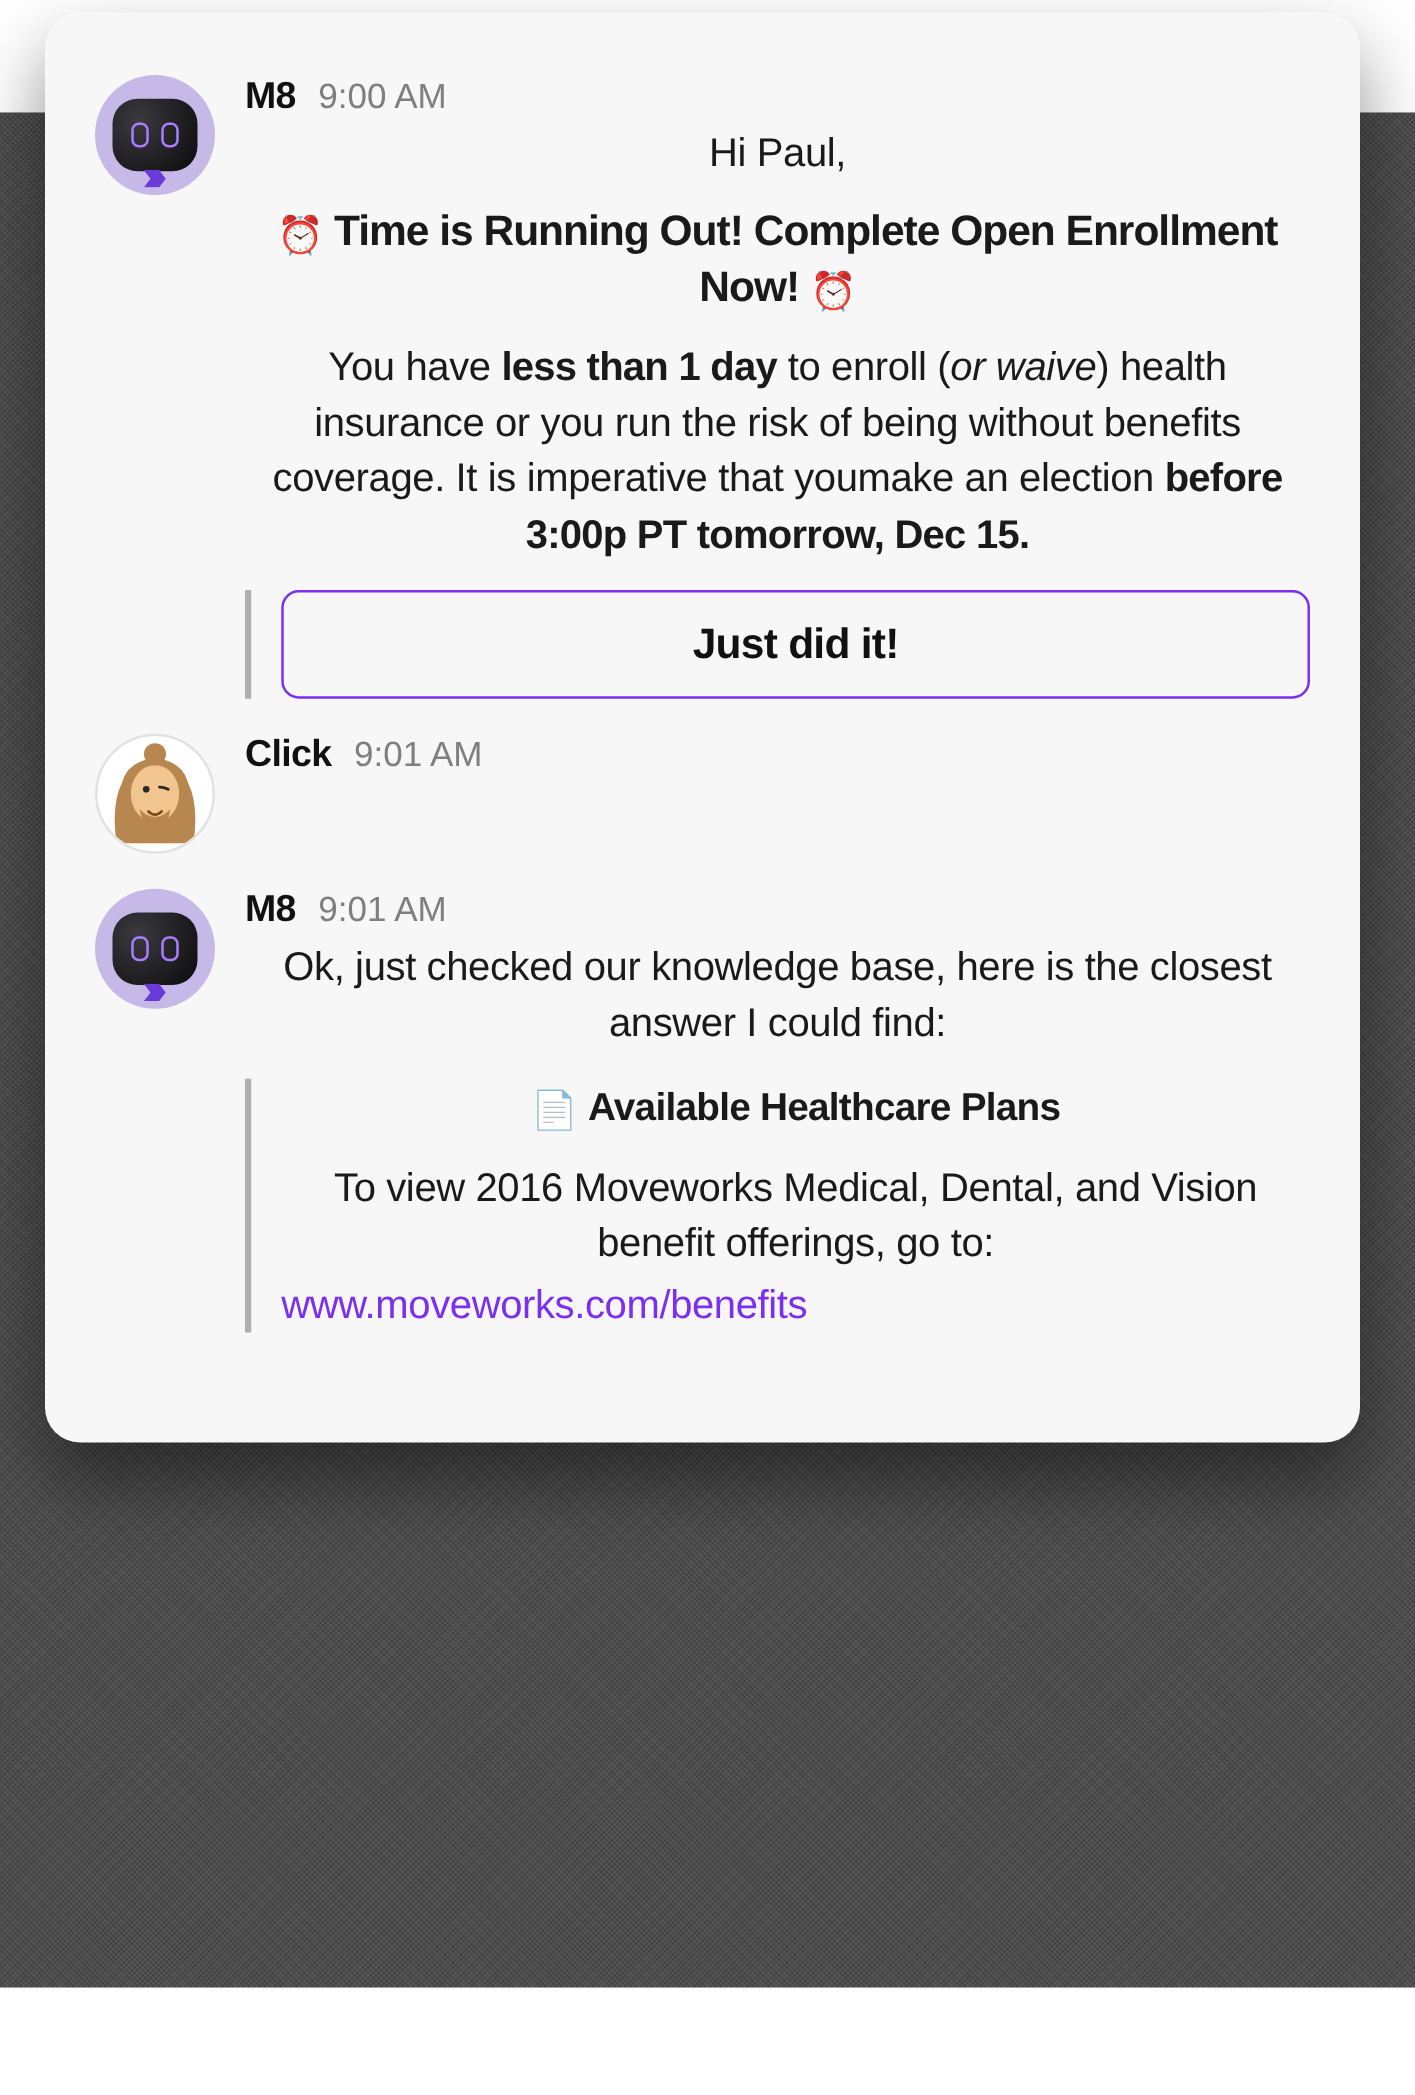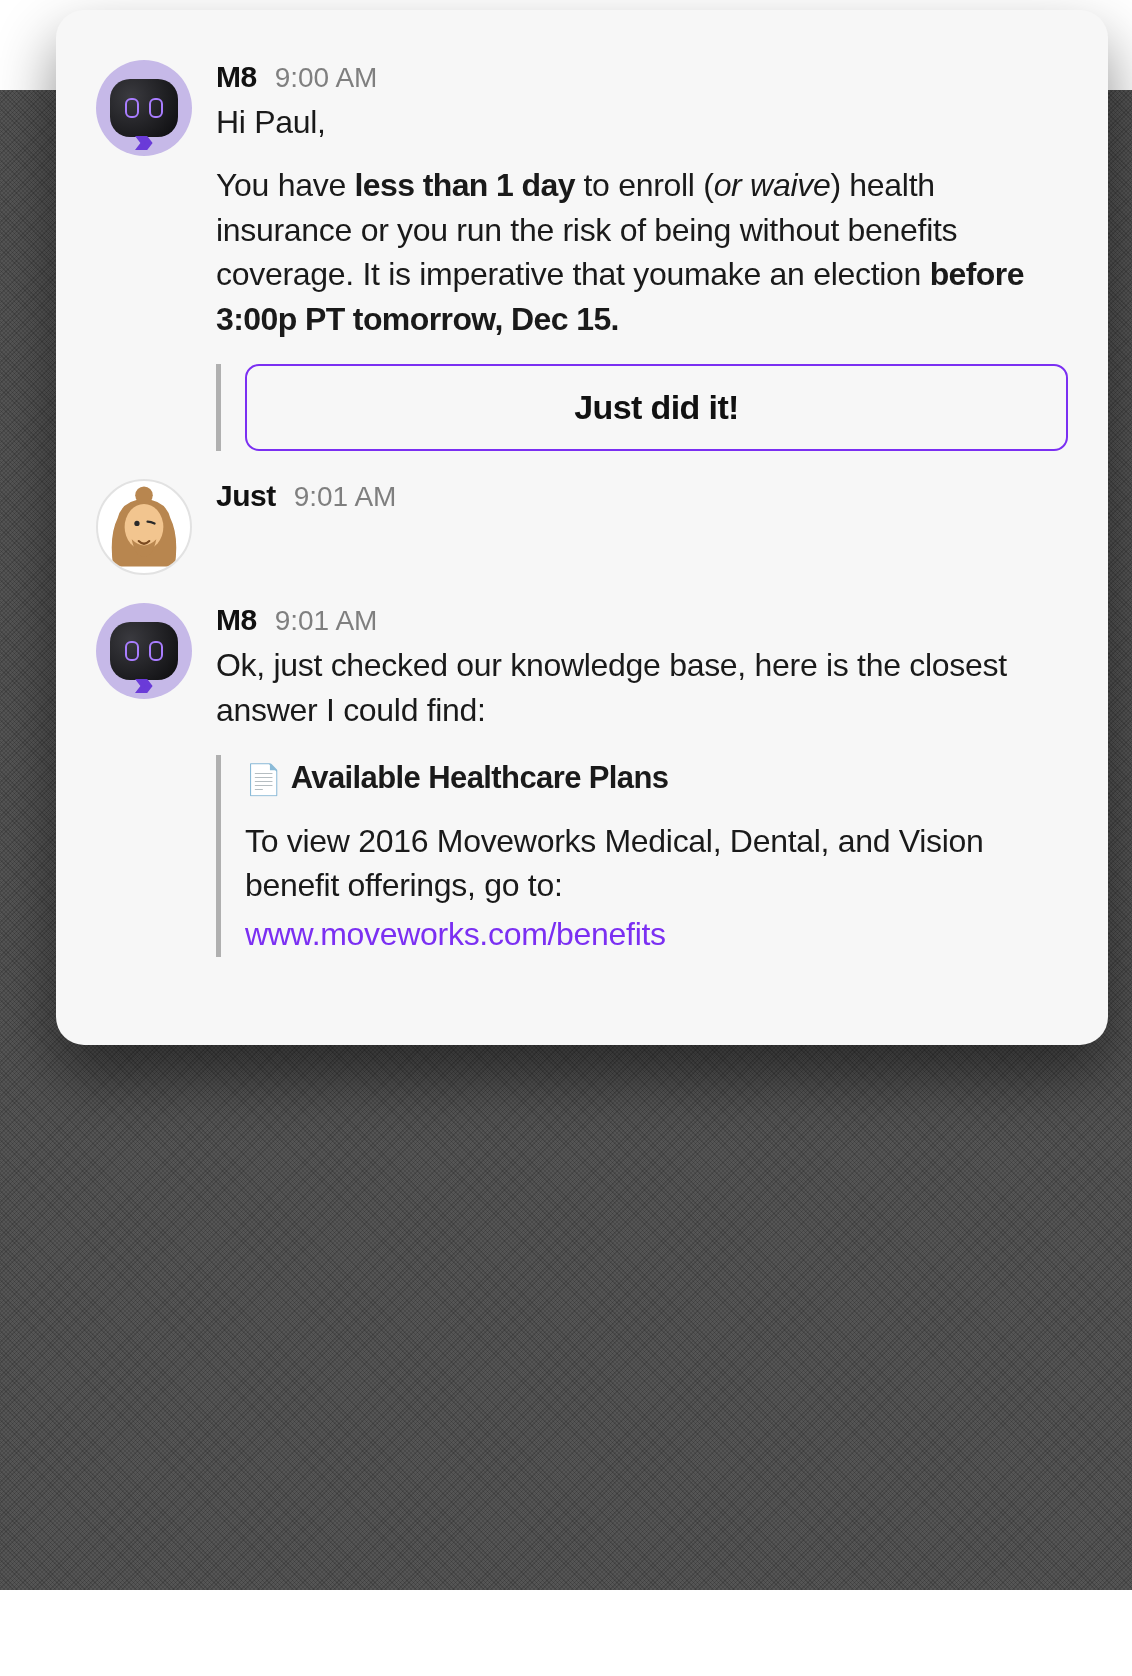--- a/index.html
+++ b/index.html
@@ -13,21 +13,21 @@
     position: absolute;
     top: 90px; left: 0; right: 0; height: 1500px;
     background:
       repeating-linear-gradient(45deg, rgba(0,0,0,0.15) 0 1px, transparent 1px 3px),
       repeating-linear-gradient(-45deg, rgba(0,0,0,0.15) 0 1px, transparent 1px 3px),
       #555;
     z-index: 0;
   }
   .card {
     position: absolute;
-    top: 10px; left: 56px;
+    top: 10px; left: 36px;
     width: 1052px;
     background: #f7f7f7;
     border-radius: 28px;
     box-shadow: 0 30px 60px rgba(0,0,0,0.45);
     z-index: 1;
     padding: 50px 40px 60px 40px;
   }
   .msg {
     display: flex;
     gap: 24px;
@@ -93,21 +93,21 @@
     font-size: 28px;
     color: #7f7f7f;
     font-weight: 400;
   }
   .body {
     font-size: 32px;
     line-height: 1.4;
     color: #1a1a1a;
     letter-spacing: -0.3px;
   }
-  .body p { margin-bottom: 18px; }
+  .body p { margin-bottom: 18px; text-align: center; }
   .headline {
     font-weight: 800;
     font-size: 34px;
     letter-spacing: -0.8px;
     line-height: 1.3;
   }
   .bold { font-weight: 800; letter-spacing: -0.6px; }
   .italic { font-style: italic; }
   .side-block {
     border-left: 5px solid #b0b0b0;
@@ -162,20 +162,25 @@
       <div class="bot-chevron"></div>
         <div class="bot-chevron2"></div>
     </div>
     <div class="content">
       <div class="header">
         <span class="sender">M8</span>
         <span class="time">9:00 AM</span>
       </div>
       <div class="body">
         <p>Hi Paul,</p>
+        <p class="headline">
+          <span class="clock">⏰</span>
+          <span>Time is Running Out! Complete Open Enrollment Now!</span>
+          <span class="clock">⏰</span>
+        </p>
         <p>
           <span>You have </span><span class="bold">less than 1 day</span><span> to enroll (</span><span class="italic">or waive</span><span>) health insurance or you run the risk of being without benefits coverage. It is imperative that youmake an election </span><span class="bold">before 3:00p PT tomorrow, Dec 15.</span>
         </p>
         <div class="side-block">
           <button class="btn">Just did it!</button>
         </div>
       </div>
     </div>
   </div>
 
@@ -186,21 +191,21 @@
         <ellipse cx="50" cy="50" rx="22" ry="26" fill="#f2c58f"></ellipse>
         <circle cx="50" cy="14" r="10" fill="#b8864f"></circle>
         <circle cx="42" cy="46" r="3" fill="#2a2a2a"></circle>
         <path d="M54 44 Q58 44 62 46" stroke="#2a2a2a" stroke-width="2.5" fill="none" stroke-linecap="round"></path>
         <path d="M36 64 Q50 78 64 64 Q60 84 50 84 Q40 84 36 64 Z" fill="#b8864f"></path>
         <path d="M44 66 Q50 72 56 66" stroke="#7a4a20" stroke-width="2.5" fill="none" stroke-linecap="round"></path>
       </svg>
     </div>
     <div class="content">
       <div class="header">
-        <span class="sender">Just</span>
+        <span class="sender">Click</span>
         <span class="time">9:01 AM</span>
       </div>
     </div>
   </div>
 
   <div class="msg">
     <div class="avatar avatar-bot">
       <div class="bot-face">
         <div class="bot-eye"></div>
           <div class="bot-eye"></div>

